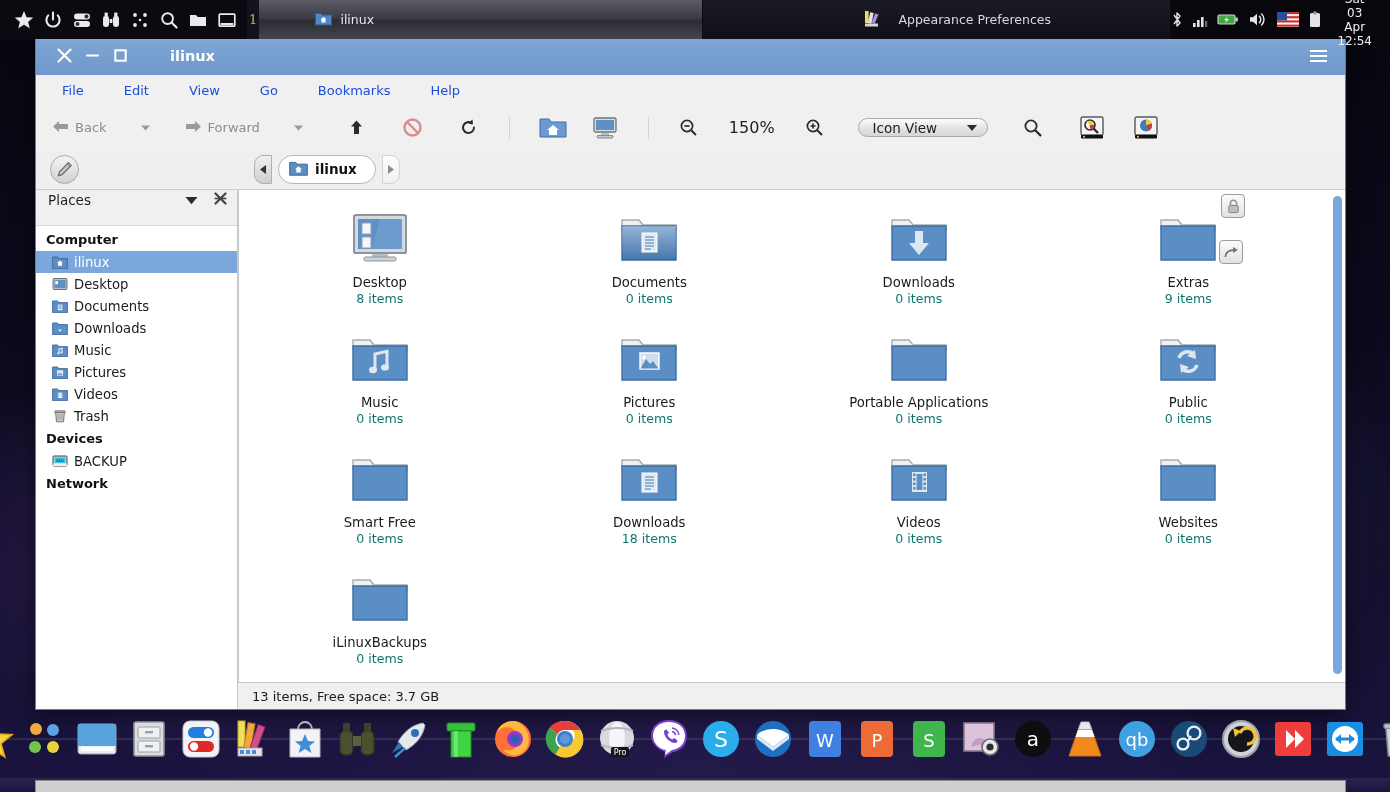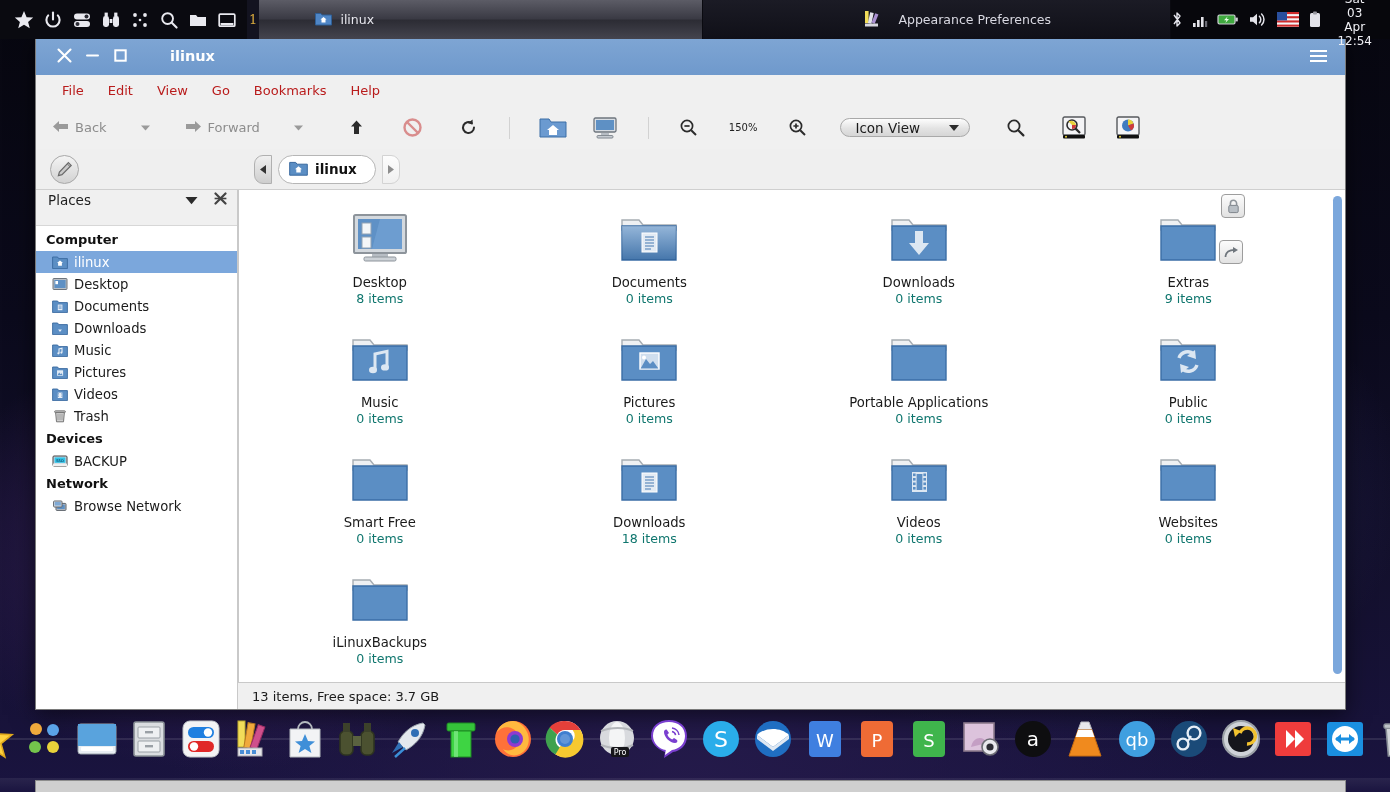--- a/index.html
+++ b/index.html
@@ -67,33 +67,33 @@
     height: 39px; background: linear-gradient(180deg,#7fa6d4 0%, #6f99cc 100%);
     display:flex; align-items:center; padding: 0 12px 0 14px;
     color:#fff; flex: 0 0 39px;
   }
   .tb-btn { width:28px; height:28px; display:flex; align-items:center; justify-content:center; cursor:default; }
   #win-title { font-weight:bold; font-size:14.5px; margin-left: 36px; color:#ffffff; }
   #hamburger { margin-left:auto; display:flex; flex-direction:column; gap:3px; padding:6px; }
   #hamburger i { display:block; width:17px; height:2px; background:#fff; }
 
   #menubar {
-    height: 31px; display:flex; align-items:center; gap:0px; padding-left: 14px;
-    background:#f0f0f0; font-size:13px; color:#b91c1c; flex:0 0 31px;
+    height: 31px; display:flex; align-items:center; gap:16px; padding-left: 14px;
+    background:#f0f0f0; font-size:13px; color:#1d4ed8; flex:0 0 31px;
   }
   #menubar .mi { padding: 3px 12px; }
 
   #toolbar {
     height: 43px; display:flex; align-items:center; padding: 0 8px 0 10px; gap: 20px;
     background:#f0f0f0; flex:0 0 43px; font-size:13px; color:#8d8d8d;
   }
   .tb-nav { display:flex; align-items:center; gap:6px; padding: 2px 6px; }
   .tb-sep { width:1px; height:22px; background:#d2d2d2; margin: 0 7px; }
   .tbi { width:26px; height:26px; display:flex; align-items:center; justify-content:center; }
-  .zoomlabel { font-size:10px; color:#222; padding: 0 7px; }
+  .zoomlabel { font-size:16px; color:#222; padding: 0 7px; }
   #viewselect {
     margin-left: 10px; height: 19px; min-width: 130px;
     border-radius: 15px; border:1px solid #a9a9a9;
     background: linear-gradient(180deg,#fdfdfd 0%, #e3e3e3 55%, #d6d6d6 100%);
     display:flex; align-items:center; justify-content:space-between;
     padding: 0 10px 0 14px; font-size:13.5px; color:#1b1b1b;
   }
   .caret { width:0;height:0;border-left:5px solid transparent;border-right:5px solid transparent;border-top:6px solid #2b2b2b; margin-left:14px;}
 
   #pathbar {
@@ -632,31 +632,20 @@
                 <rect x="2.6" y="3.4" width="10.8" height="5.4" fill="#2fc4e8"></rect>
                 <text x="8" y="7.6" font-size="3.6" text-anchor="middle" fill="#113" font-family="DejaVu Sans">SSD</text>
                 <rect x="1" y="9.6" width="14" height="2.4" fill="#f0f0f0"></rect>
               </svg>
           </span>
           <span>BACKUP</span>
         </div>
 
         <div class="sb-group">Network</div>
 
-        <div class="sb-item">
-          <span class="sb-ico">
-            <svg width="16" height="14" viewBox="0 0 16 14">
-                <rect x="4" y="4.4" width="10" height="7" rx=".8" fill="#b9bfc6" stroke="#5c636b"></rect>
-                <rect x="5.2" y="5.6" width="7.6" height="4.4" fill="#5e90c4"></rect>
-                <rect x="1.6" y="2" width="8.4" height="6" rx=".8" fill="#dfe3e8" stroke="#5c636b"></rect>
-                <rect x="2.7" y="3" width="6.2" height="3.6" fill="#7fa9d4"></rect>
-              </svg>
-          </span>
-          <span>Browse Network</span>
-        </div>
 
       </div>
     </div>
 
     <div id="mainview">
       <div id="icongrid-wrap">
         <div id="icongrid">
 
           <div class="fileitem">
             <span class="ficon">

